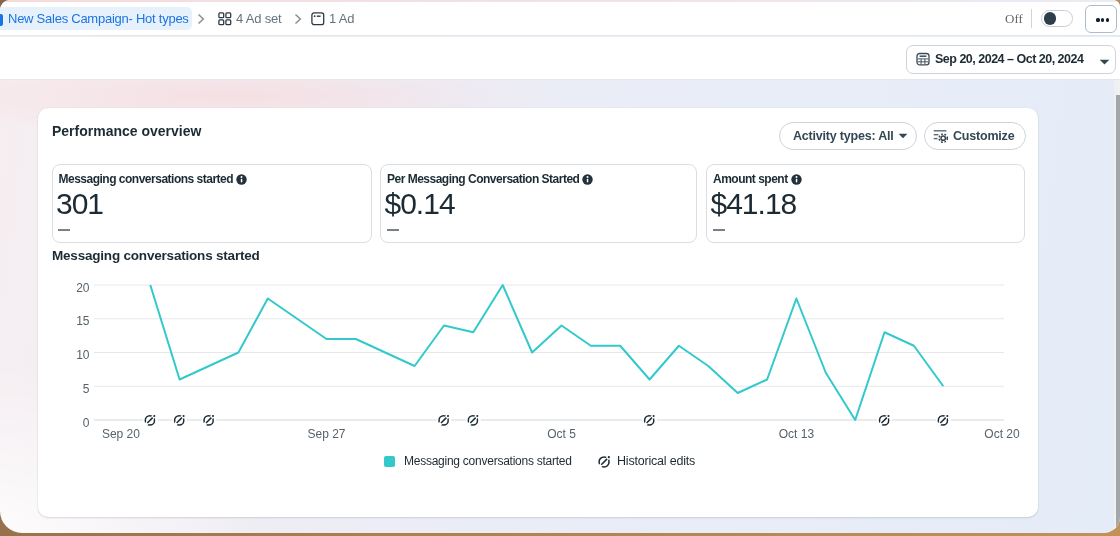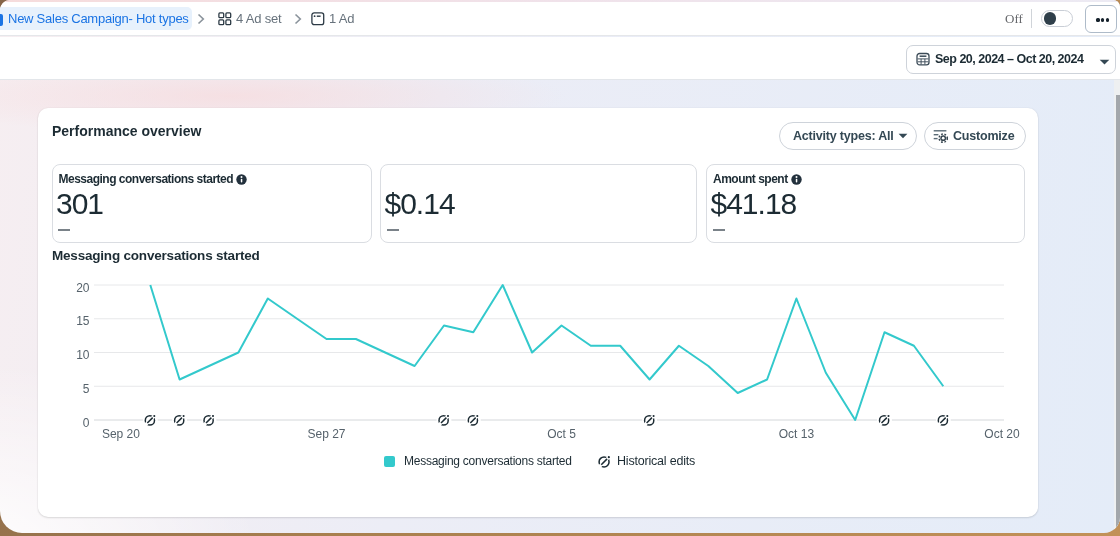--- a/index.html
+++ b/index.html
@@ -167,20 +167,25 @@
     <div class="mbox" id="box1">
       <div class="mtitle">Messaging conversations started <svg width="11" height="11" viewBox="0 0 11 11">
             <circle cx="5.5" cy="5.5" r="5.2" fill="#23313d"></circle>
             <circle cx="5.5" cy="3.1" r="1" fill="#fff"></circle>
             <rect x="4.8" y="4.8" width="1.5" height="3.6" rx="0.7" fill="#fff"></rect>
           </svg></div>
       <div class="mval">301</div>
       <div class="mdash"></div>
     </div>
     <div class="mbox" id="box2">
+      <div class="mtitle">Per Messaging Conversation Started <svg width="11" height="11" viewBox="0 0 11 11">
+            <circle cx="5.5" cy="5.5" r="5.2" fill="#23313d"></circle>
+            <circle cx="5.5" cy="3.1" r="1" fill="#fff"></circle>
+            <rect x="4.8" y="4.8" width="1.5" height="3.6" rx="0.7" fill="#fff"></rect>
+          </svg></div>
       <div class="mval">$0.14</div>
       <div class="mdash"></div>
     </div>
     <div class="mbox" id="box3">
       <div class="mtitle">Amount spent <svg width="11" height="11" viewBox="0 0 11 11">
             <circle cx="5.5" cy="5.5" r="5.2" fill="#23313d"></circle>
             <circle cx="5.5" cy="3.1" r="1" fill="#fff"></circle>
             <rect x="4.8" y="4.8" width="1.5" height="3.6" rx="0.7" fill="#fff"></rect>
           </svg></div>
       <div class="mval">$41.18</div>

